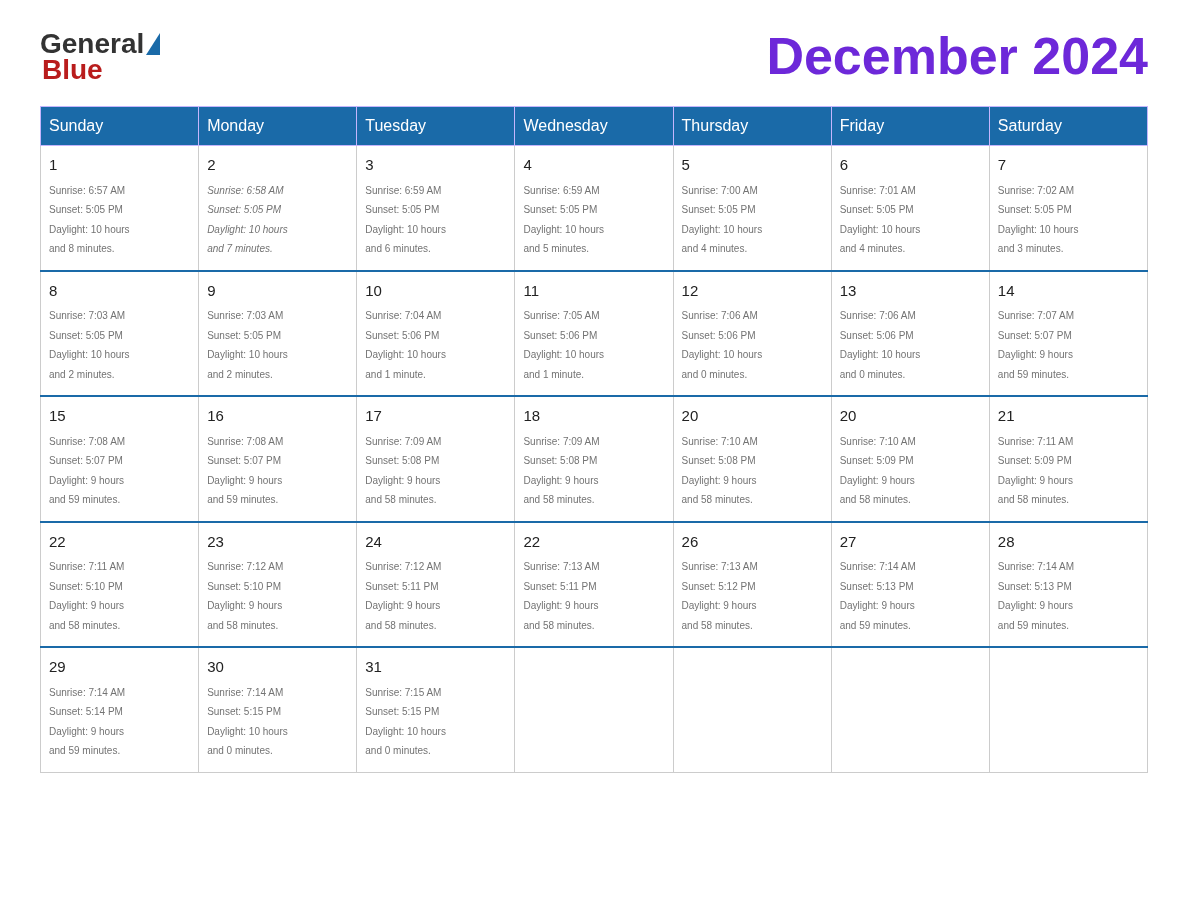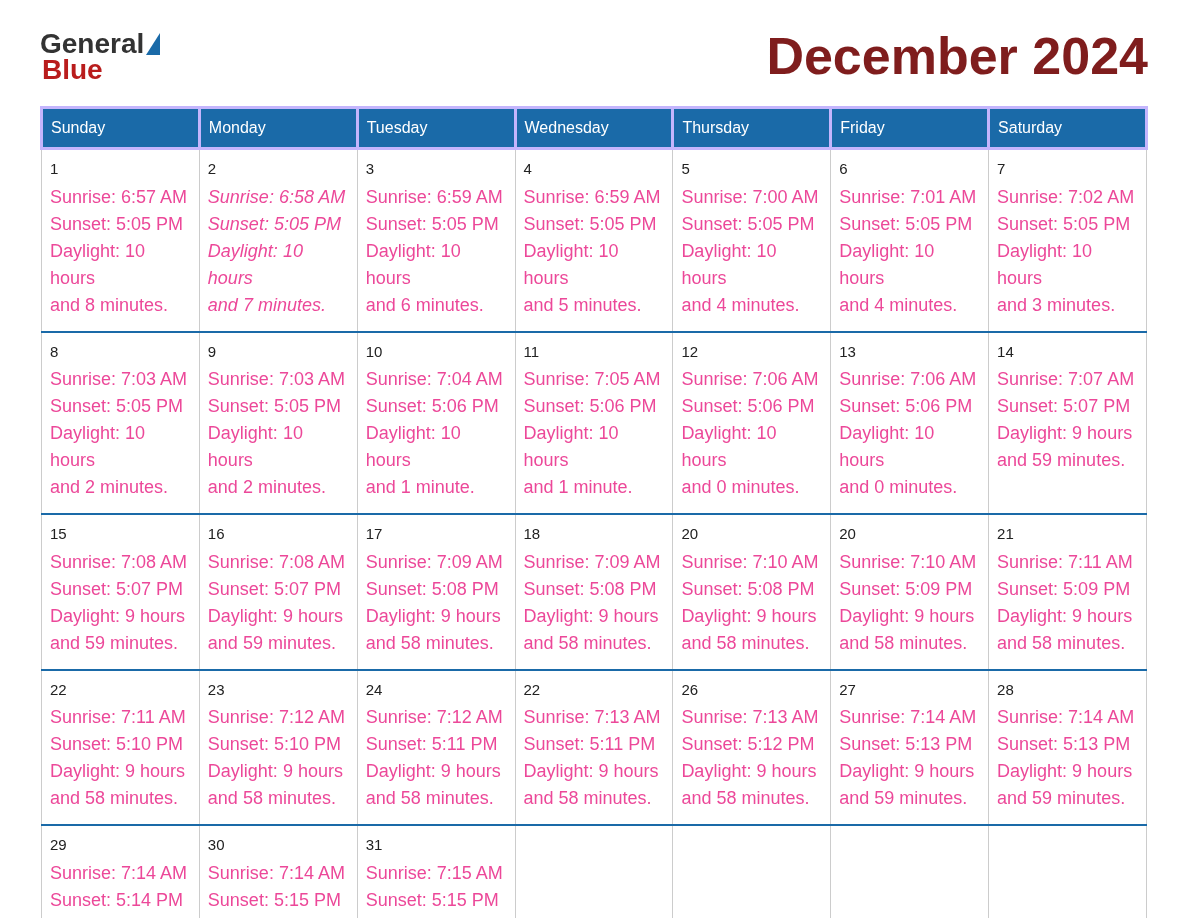--- a/index.html
+++ b/index.html
@@ -47,61 +47,61 @@
       font-weight: bold;
       margin-top: -4px;
       margin-left: 2px;
     }
     .title-block {
       text-align: right;
     }
     .month-title {
       font-size: 52px;
       font-weight: bold;
-      color: #7f1d1d;
+      color: #6d28d9;
       line-height: 1;
     }
     .location-title {
       font-size: 22px;
       color: #555;
       margin-top: 4px;
     }
     table {
       width: 100%;
       border-collapse: collapse;
       table-layout: fixed;
     }
     thead tr th {
       background: #1a6aa8;
       color: #fff;
       padding: 10px 8px;
       font-size: 16px;
       font-weight: normal;
       text-align: left;
-      border: 3px solid #c4b5fd;
+      border: 1px solid #c4b5fd;
     }
     tbody tr td {
       vertical-align: top;
       padding: 8px 8px 12px 8px;
       border: 1px solid #ccc;
       font-size: 13px;
       line-height: 1.5;
       min-height: 90px;
       height: 110px;
     }
     tbody tr td .day-num {
       font-size: 15px;
       font-weight: normal;
       color: #222;
       display: block;
       margin-bottom: 3px;
     }
     tbody tr td .day-info {
-      color: #ec4899;
-      font-size: 18px;
+      color: #737373;
+      font-size: 10px;
       margin-top: 12px;
     }
     tbody tr {
       border-top: 2px solid #1a6aa8;
     }
     tbody tr:first-child {
       border-top: none;
     }
   </style>
 </head>

